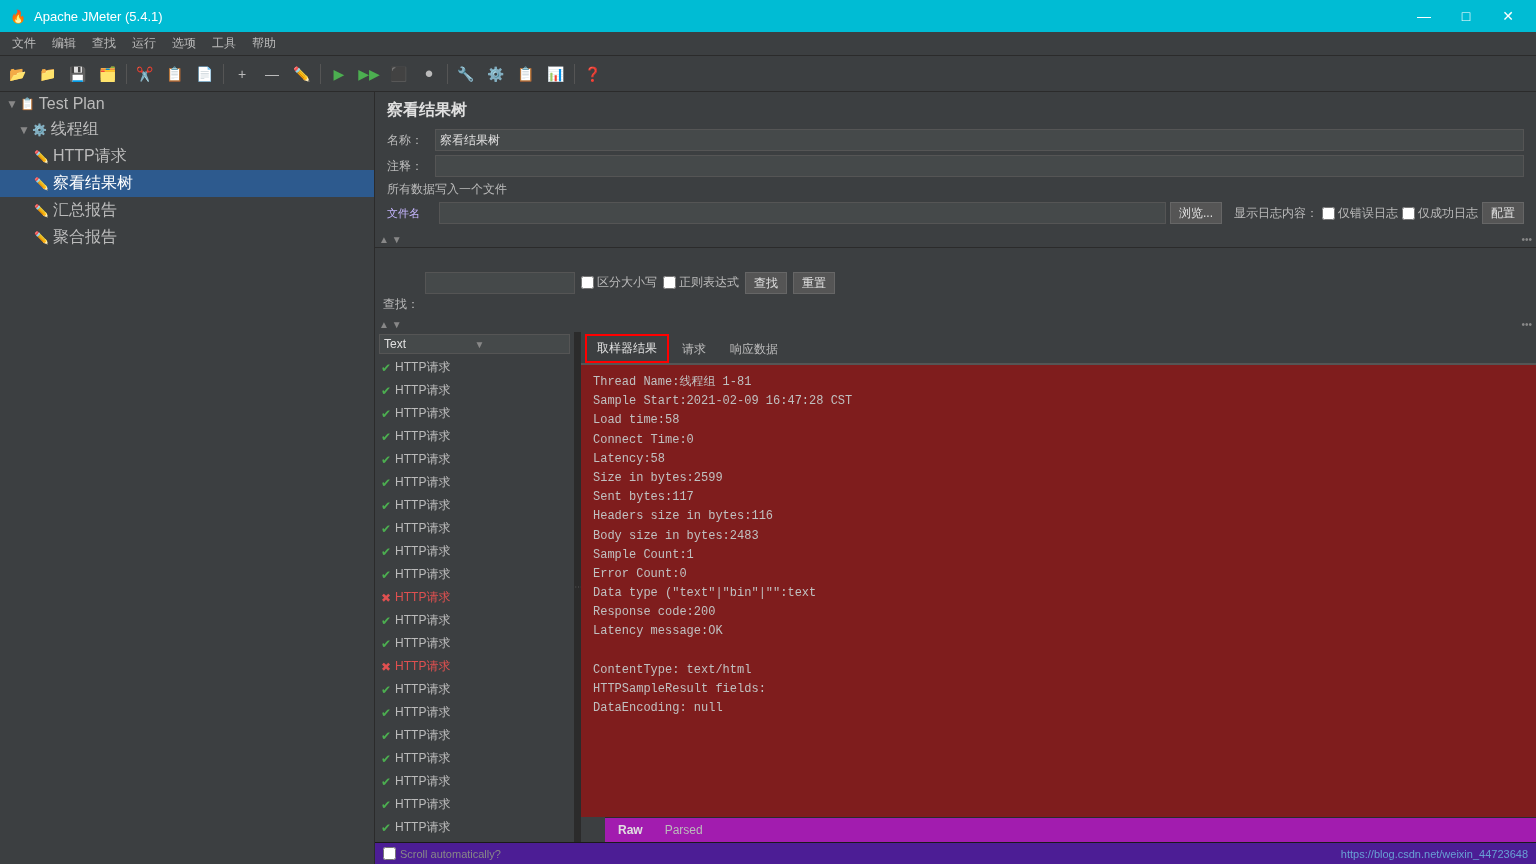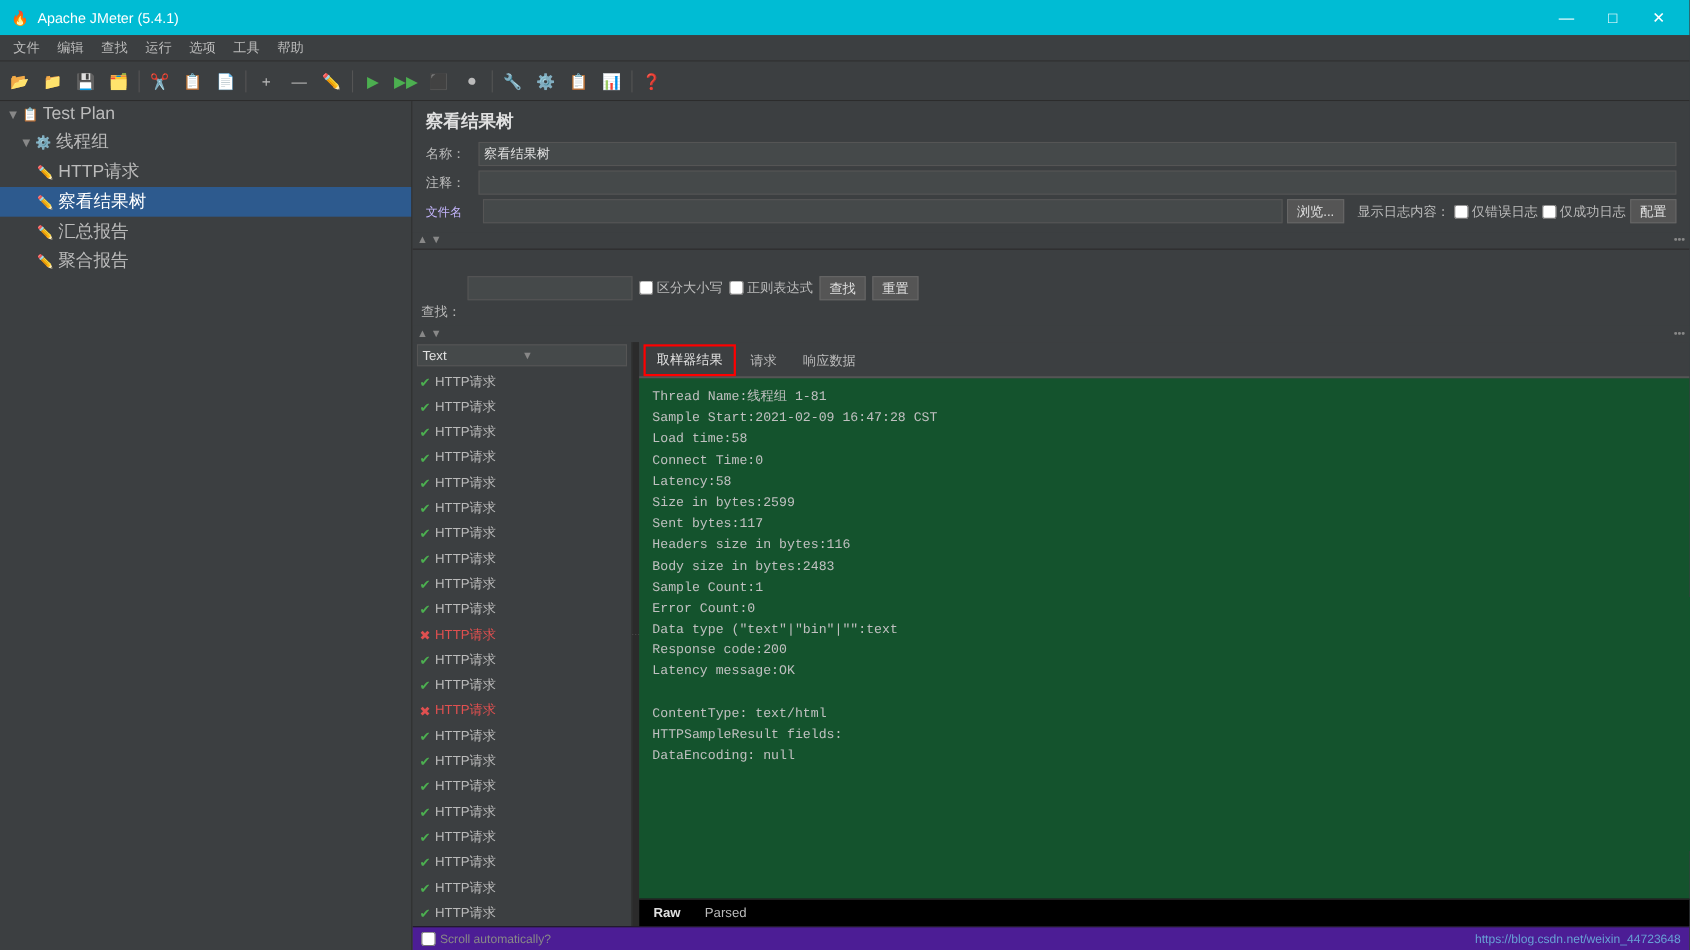--- a/index.html
+++ b/index.html
@@ -316,37 +316,38 @@
       font-size: 12px;
       color: #bbb;
       border: 1px solid transparent;
       margin-right: 2px;
       border-bottom: none;
     }
 
     
     .detail-content {
       flex: 1;
-      background: #14532d;
+      background: #7f1d1d;
       padding: 8px 12px;
       overflow-y: auto;
       font-size: 12px;
       color: #c0c0c0;
       font-family: "Consolas", "Courier New", monospace;
       line-height: 1.6;
     }
 
     
     .bottom-tab-bar {
       display: flex;
       align-items: center;
-      background: #000000;
+      background: #a21caf;
       padding: 2px 4px;
       border-top: 1px solid #2b2b2b;
       gap: 4px;
+      margin-left: 24px;
     }
     .bottom-tab {
       padding: 2px 8px;
       cursor: pointer;
       font-size: 12px;
       color: #bbb;
       border: 1px solid transparent;
     }
     .bottom-tab.active { color: #e0e0e0; font-weight: bold; }
 
@@ -470,20 +471,21 @@
     <div class="panel-header">
       <div class="panel-title">察看结果树</div>
       <div class="form-row">
         <span class="form-label">名称：</span>
         <input class="form-input" type="text" value="察看结果树" style="">
       </div>
       <div class="form-row">
         <span class="form-label">注释：</span>
         <input class="form-input" type="text" value="" style="">
       </div>
+      <div class="form-note">所有数据写入一个文件</div>
       <div class="file-row">
         <span class="file-label">文件名</span>
         <input class="file-input" type="text" value="" style="">
         <button class="btn">浏览...</button>
         <span style="color:#bbb;font-size:12px;margin-left:8px;">显示日志内容：</span>
         <label class="search-check">
           <input type="checkbox" style="">
           <span>仅错误日志</span>
         </label>
         <label class="search-check">

